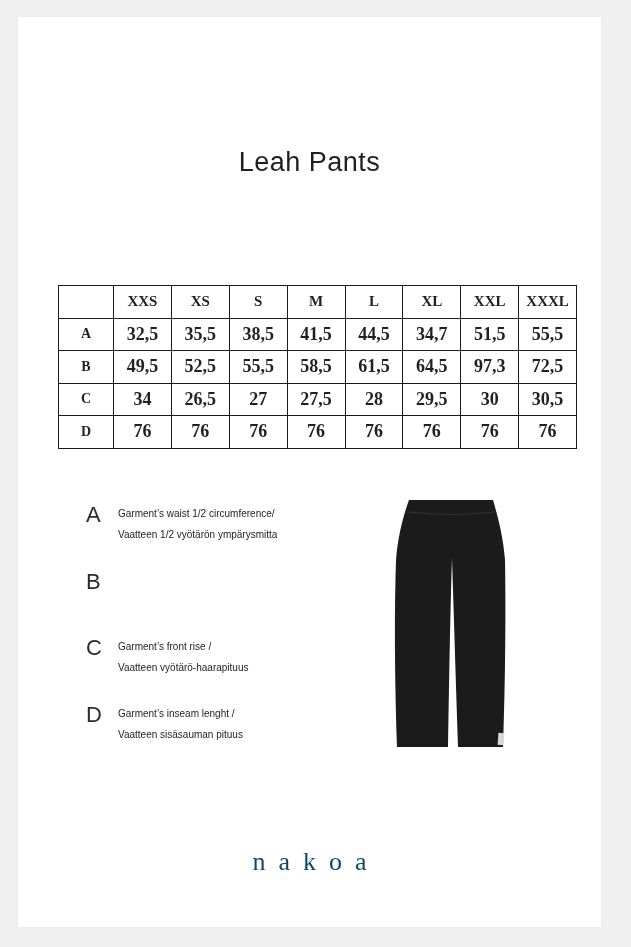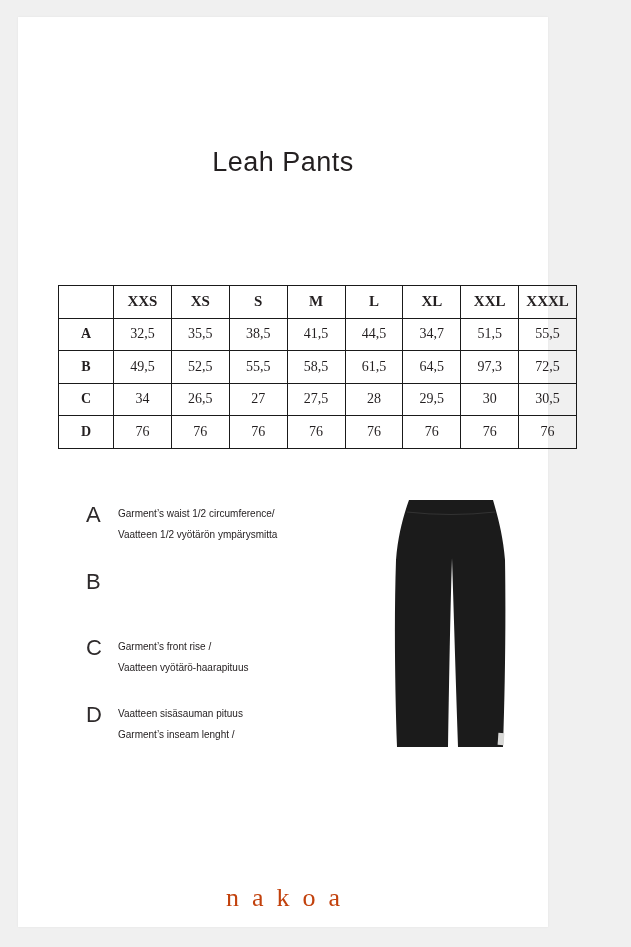--- a/index.html
+++ b/index.html
@@ -13,21 +13,21 @@
   body{font-family:"Liberation Sans",sans-serif;}
   .page{
     position:relative;
     width:631px;height:947px;
     background:var(--page-bg);
     overflow:hidden;
   }
   .card{
     position:absolute;
     left:18px;top:17px;
-    width:530px;height:910px;
+    width:583px;height:910px;
     background:var(--card-bg);
     box-shadow:0 0 2px rgba(0,0,0,0.06);
   }
   .title{
     position:absolute;
     left:0;top:130px;width:100%;
     text-align:center;
     font-family:"Liberation Sans",sans-serif;
     font-weight:400;
     font-size:27px;
@@ -48,21 +48,21 @@
   .size-table col.label-col{width:55px;}
   .size-table th,.size-table td{
     border:1.5px solid #1a1a1a;
     height:32.5px;
     text-align:center;
     vertical-align:middle;
     padding:0;
   }
   .size-table thead th{font-size:15px;font-weight:700;}
   .size-table tbody th{font-size:14px;font-weight:700;}
-  .size-table td{font-size:14px;font-weight:400;}
+  .size-table td{font-size:18px;font-weight:700;}
   
   .legend-item{
     position:absolute;
     left:68px;
     display:flex;
     align-items:flex-start;
     color:var(--ink);
   }
   .legend-letter{
     width:32px;
@@ -81,26 +81,26 @@
   }
   
   .pants{
     position:absolute;
     left:372px;top:473px;
     width:135px;height:270px;
   }
   
   .logo{
     position:absolute;
-    left:0;top:866px;width:100%;
+    left:0;top:830px;width:100%;
     text-align:center;
     font-family:"Liberation Serif",serif;
     font-size:26px;
     font-weight:400;
-    color:#c2410c;
+    color:#0c4a6e;
     letter-spacing:13px;
     text-indent:13px; 
   }
 </style>
 </head>
 <body>
 
 <div class="page">
   <div class="card">
 
@@ -185,22 +185,22 @@
         <div class="legend-item" style="top: 619px;">
           <span class="legend-letter">C</span>
           <div class="legend-text">
             <div>Garment’s front rise /</div>
             <div>Vaatteen vyötärö-haarapituus</div>
           </div>
         </div>
         <div class="legend-item" style="top: 686px;">
           <span class="legend-letter">D</span>
           <div class="legend-text">
+            <div>Garment’s inseam lenght /</div>
             <div>Vaatteen sisäsauman pituus</div>
-            <div>Garment’s inseam lenght /</div>
           </div>
         </div>
       </div>
 
     <svg class="pants" viewBox="390 490 135 270" xmlns="http://www.w3.org/2000/svg" aria-hidden="true">
       <path d="M 409,500
                L 493,500
                C 497,514 503,534 505,560
                C 506,620 505,690 503,747
                L 458,747

